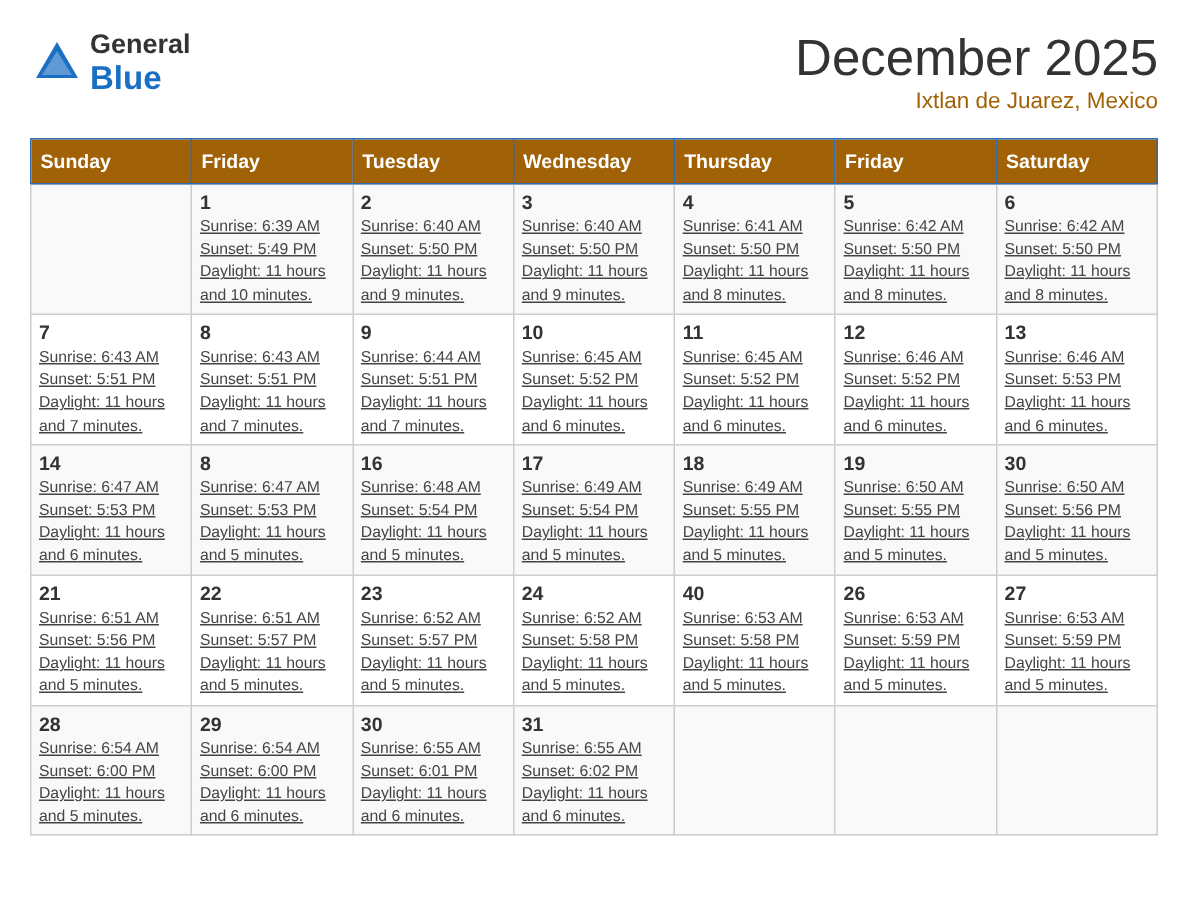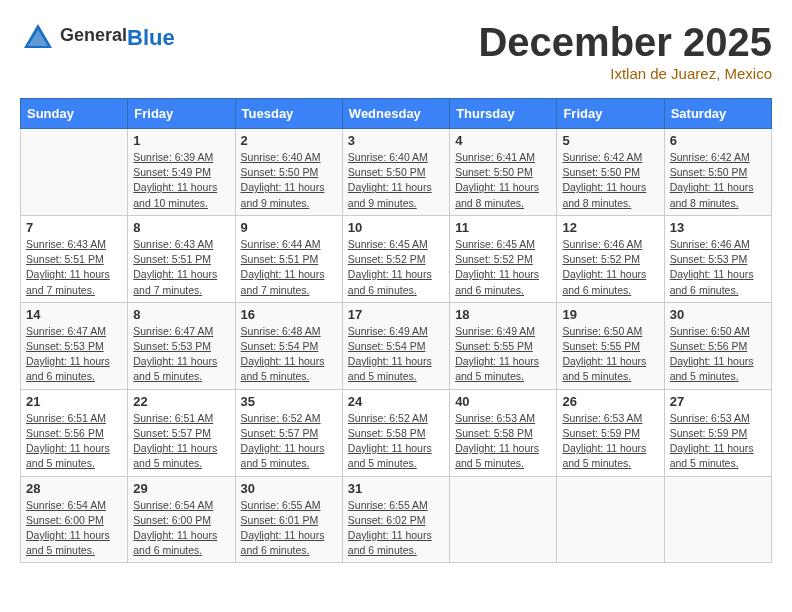--- a/index.html
+++ b/index.html
@@ -15,21 +15,21 @@
       justify-content: space-between;
       align-items: flex-start;
       margin-bottom: 16px;
     }
     .logo {
       display: flex;
       align-items: center;
     }
     .logo-text {
       display: flex;
-      flex-direction: row;
+      flex-direction: column;
       line-height: 1.1;
     }
     .logo-general {
       font-size: 18px;
       font-weight: bold;
       color: #333;
     }
     .logo-blue {
       font-size: 22px;
       font-weight: bold;
@@ -37,35 +37,35 @@
     }
     .logo-icon {
       width: 36px;
       height: 36px;
       margin-right: 4px;
     }
     .title-block {
       text-align: right;
     }
     .month-title {
-      font-size: 40px;
-      font-weight: bold;
+      font-size: 34px;
+      font-weight: normal;
       color: #333;
     }
     .location {
       font-size: 15px;
       color: #a16207;
     }
     table {
       width: 100%;
       border-collapse: collapse;
       font-size: 11px;
     }
     thead tr th {
-      background-color: #3b82f6;
+      background-color: #a16207;
       color: #fff;
       padding: 7px 6px;
       text-align: left;
       font-size: 13px;
       font-weight: bold;
       border: 1px solid #2e6db4;
     }
     tbody tr td {
       border: 1px solid #ccc;
       vertical-align: top;
@@ -220,21 +220,21 @@
       <tr>
         <td>
           <span class="day-number">21</span>
           <div class="day-info">Sunrise: 6:51 AM<br>Sunset: 5:56 PM<br>Daylight: 11 hours<br>and 5 minutes.</div>
         </td>
         <td>
           <span class="day-number">22</span>
           <div class="day-info">Sunrise: 6:51 AM<br>Sunset: 5:57 PM<br>Daylight: 11 hours<br>and 5 minutes.</div>
         </td>
         <td>
-          <span class="day-number">35</span>
+          <span class="day-number">23</span>
           <div class="day-info">Sunrise: 6:52 AM<br>Sunset: 5:57 PM<br>Daylight: 11 hours<br>and 5 minutes.</div>
         </td>
         <td>
           <span class="day-number">24</span>
           <div class="day-info">Sunrise: 6:52 AM<br>Sunset: 5:58 PM<br>Daylight: 11 hours<br>and 5 minutes.</div>
         </td>
         <td>
           <span class="day-number">40</span>
           <div class="day-info">Sunrise: 6:53 AM<br>Sunset: 5:58 PM<br>Daylight: 11 hours<br>and 5 minutes.</div>
         </td>

